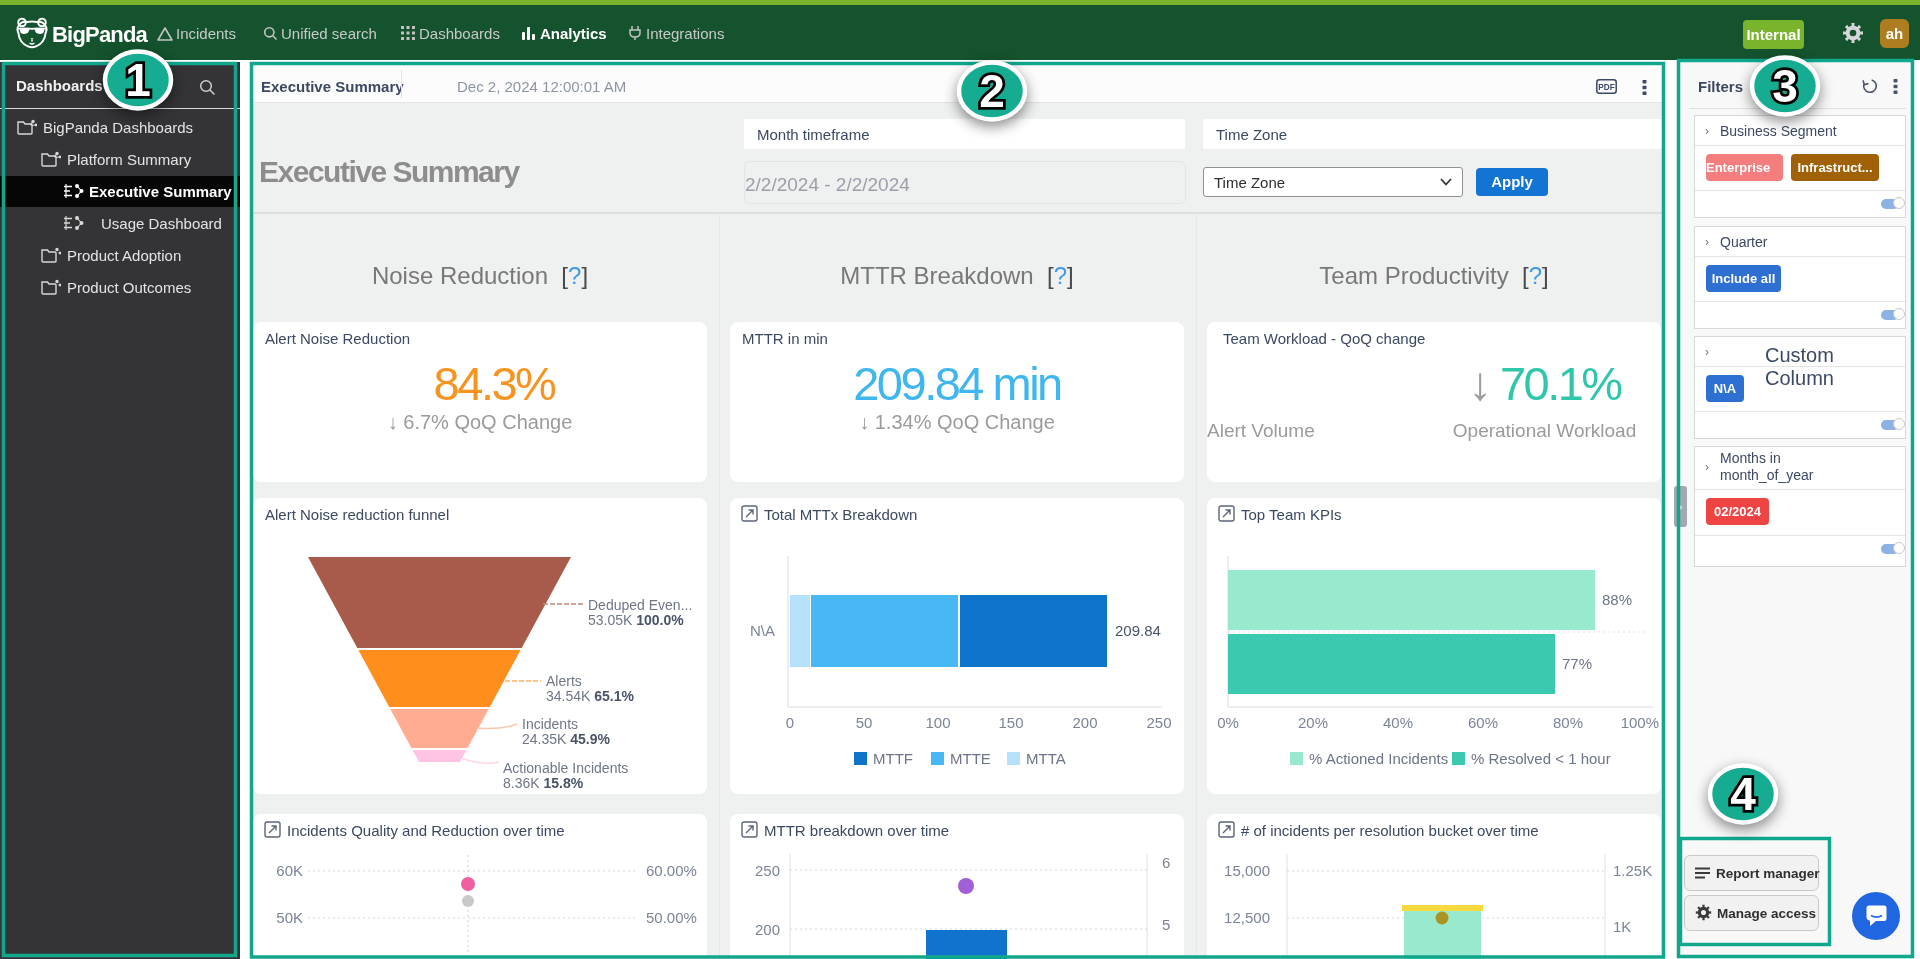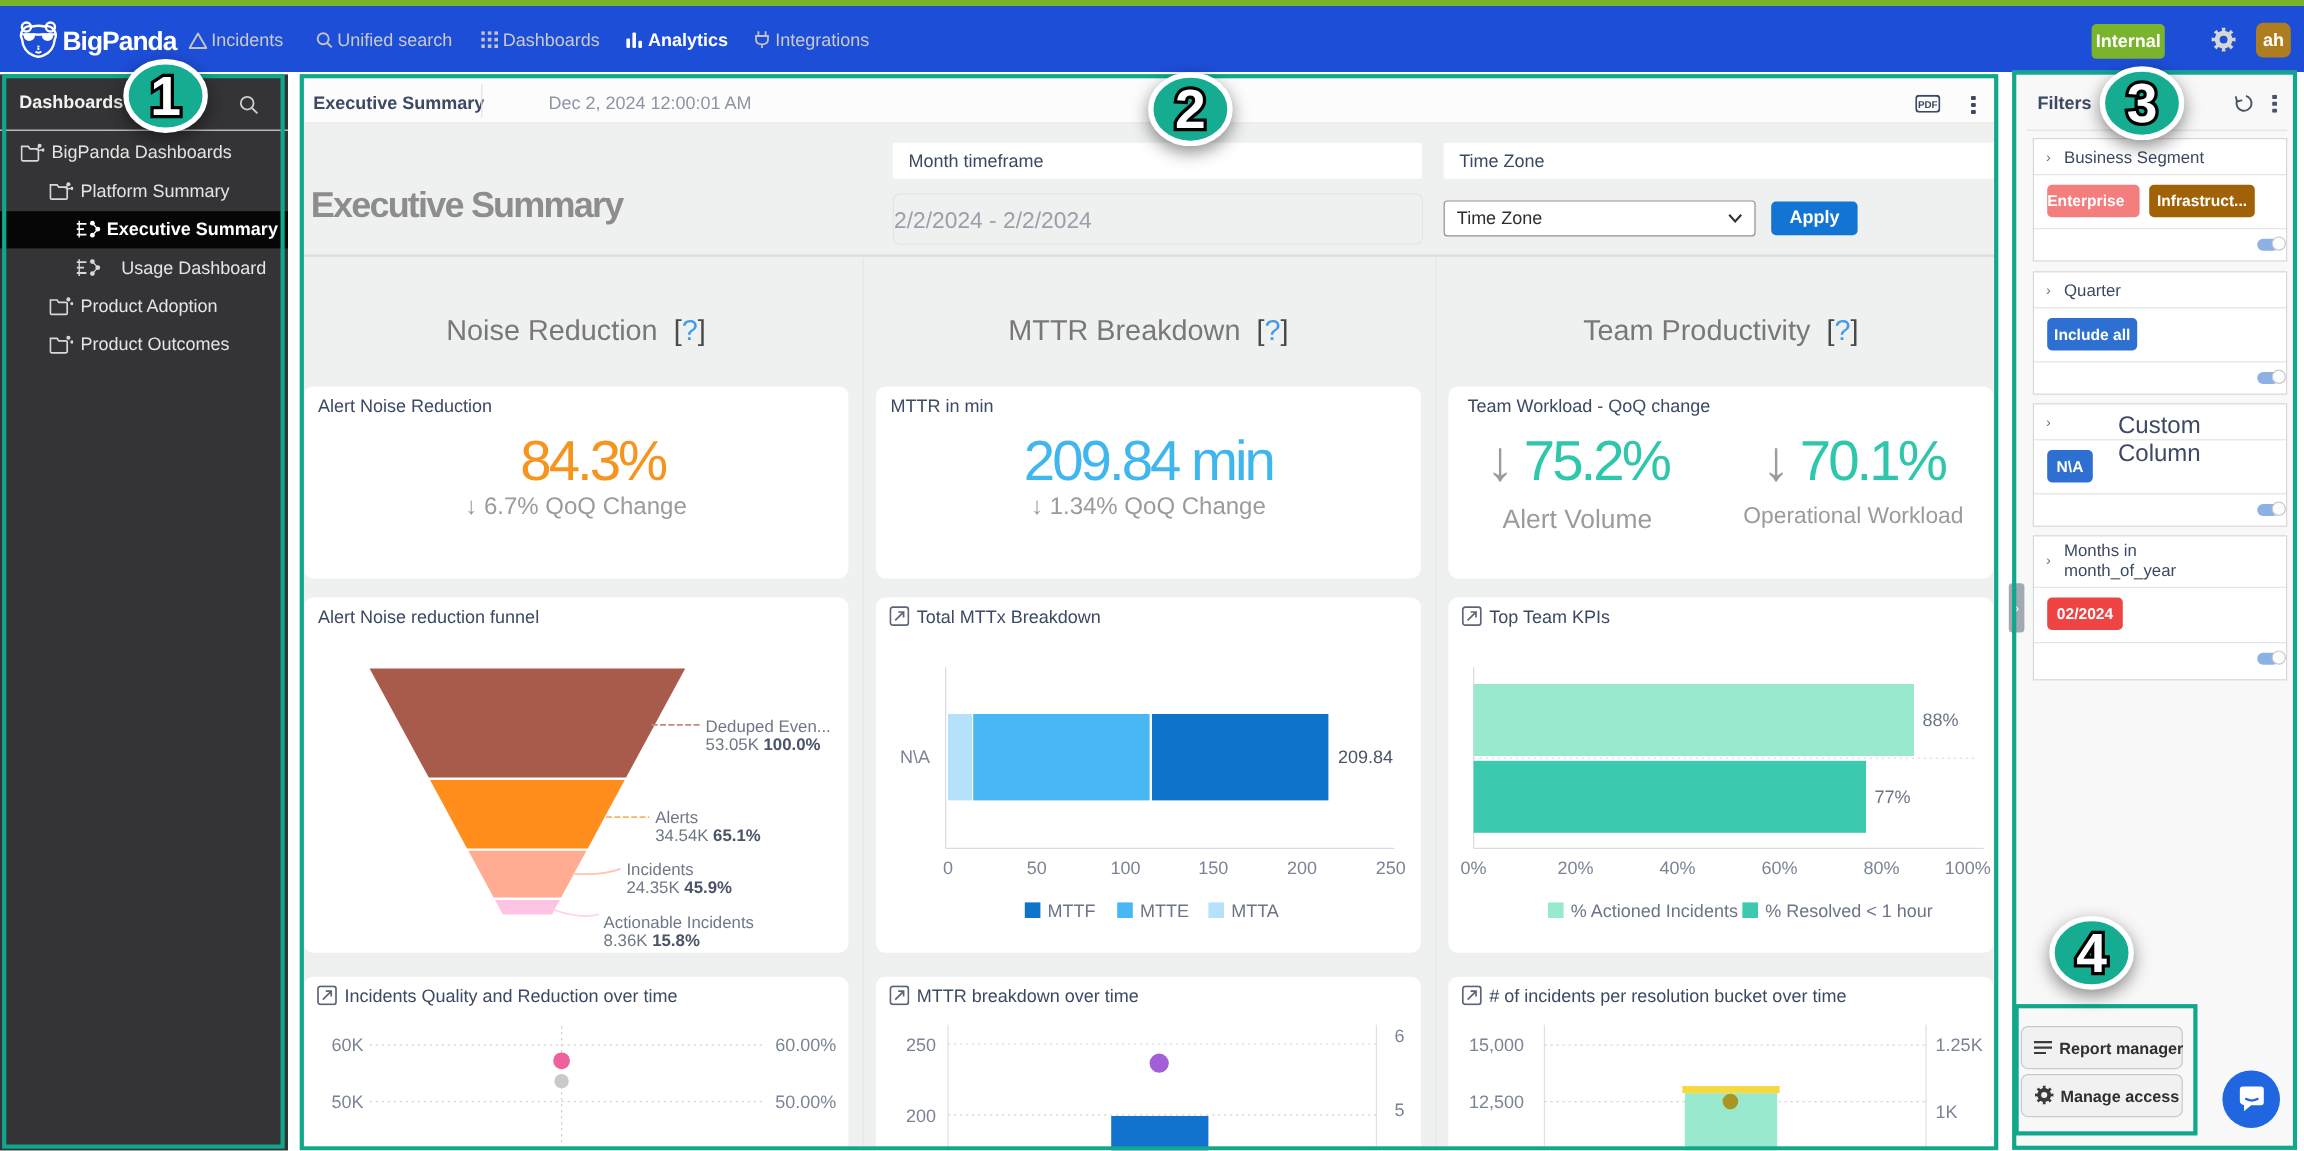--- a/index.html
+++ b/index.html
@@ -10,21 +10,21 @@
   .card { position:absolute; background:#fff; border-radius:8px; }
   .navy { color:#3c4962; }
   svg { display:block; }
 </style>
 </head>
 <body>
 <div id="app">
 
   <div class="abs" style="left:0;top:0;width:1920px;height:5px;background:#79b32b;"></div>
 
-  <div class="abs" style="left:0;top:5px;width:1920px;height:55px;background:#1d4ed8;">
+  <div class="abs" style="left:0;top:5px;width:1920px;height:55px;background:#14532d;">
 
     <svg class="abs" style="left:14px;top:11px;" width="36" height="36" viewBox="0 0 36 36">
       <circle cx="8" cy="6.5" r="3.8" fill="none" stroke="#fff" stroke-width="2"></circle>
       <circle cx="28" cy="6.5" r="3.8" fill="none" stroke="#fff" stroke-width="2"></circle>
       <path d="M5 9 C3.2 11.5 3.4 15 4.4 17 C5 23.5 9 28.3 14 30.4 C16.6 31.5 19.4 31.5 22 30.4 C27 28.3 31 23.5 31.6 17 C32.6 15 32.8 11.5 31 9 C29.2 6.3 25.8 5.2 23 6.1 C19.7 5.3 16.3 5.3 13 6.1 C10.2 5.2 6.8 6.3 5 9 Z" fill="none" stroke="#fff" stroke-width="2"></path>
       <path d="M4 12.6 L32 12.6" stroke="#fff" stroke-width="1.5"></path>
       <path d="M5.4 11.8 L15.2 11.8 Q15.8 15.6 13 17.3 Q9 19.2 6.6 16.6 Q5.3 14.6 5.4 11.8 Z" fill="#fff"></path>
       <path d="M30.6 11.8 L20.8 11.8 Q20.2 15.6 23 17.3 Q27 19.2 29.4 16.6 Q30.7 14.6 30.6 11.8 Z" fill="#fff"></path>
       <path d="M15.2 12.6 Q18 13.4 20.8 12.6" stroke="#fff" stroke-width="1.4" fill="none"></path>
       <path d="M16.6 22.2 L19.4 22.2 L18 23.8 Z" fill="#fff"></path>
@@ -184,22 +184,21 @@
       <div class="abs" style="left:0;top:38px;width:454px;text-align:center;font-size:47px;line-height:47px;font-weight:400;letter-spacing:-2.5px;color:#f7941f;padding-left:28px;">84.3%</div>
       <div class="abs" style="left:0;top:89px;width:454px;text-align:center;font-size:20px;color:#9b9b9b;">↓ 6.7% QoQ Change</div>
     </div>
     <div class="card" style="left:730px;top:322px;width:454px;height:160px;">
       <div class="abs navy" style="left:12px;top:8px;font-size:15px;">MTTR in min</div>
       <div class="abs" style="left:0;top:38px;width:454px;text-align:center;font-size:47px;line-height:47px;font-weight:400;letter-spacing:-2.5px;color:#3fb6ee;">209.84 min</div>
       <div class="abs" style="left:0;top:89px;width:454px;text-align:center;font-size:20px;color:#9b9b9b;">↓ 1.34% QoQ Change</div>
     </div>
     <div class="card" style="left:1207px;top:322px;width:454px;height:160px;">
       <div class="abs navy" style="left:16px;top:8px;font-size:15px;">Team Workload - QoQ change</div>
-      <div class="abs" style="left:0;top:38px;width:215px;text-align:center;font-size:47px;line-height:47px;font-weight:400;letter-spacing:-2.5px;color:#2fc7ab;"><span style="color:#9b9b9b;">↓</span> 75.2%</div>
-      <div class="abs" style="left:0;top:98px;width:215px;text-align:center;font-size:22px;color:#9b9b9b;">Alert Volume</div>
+      <div class="abs" style="left:0;top:98px;width:215px;text-align:left;font-size:19px;color:#9b9b9b;">Alert Volume</div>
       <div class="abs" style="left:225px;top:38px;width:225px;text-align:center;font-size:47px;line-height:47px;font-weight:400;letter-spacing:-2.5px;color:#2fc7ab;"><span style="color:#9b9b9b;">↓</span> 70.1%</div>
       <div class="abs" style="left:225px;top:98px;width:225px;text-align:center;font-size:19px;color:#9b9b9b;">Operational Workload</div>
     </div>
   </div>
   <div id="cards-row2">
 
     <div class="card" style="left:253px;top:498px;width:454px;height:296px;">
       <div class="abs navy" style="left:12px;top:8px;font-size:15px;">Alert Noise reduction funnel</div>
       <svg class="abs" style="left:0;top:0;" width="454" height="296" viewBox="0 0 454 296">
         <polygon points="55,59 318,59 268.7,150 104.3,150" fill="#a85a4b"></polygon>

